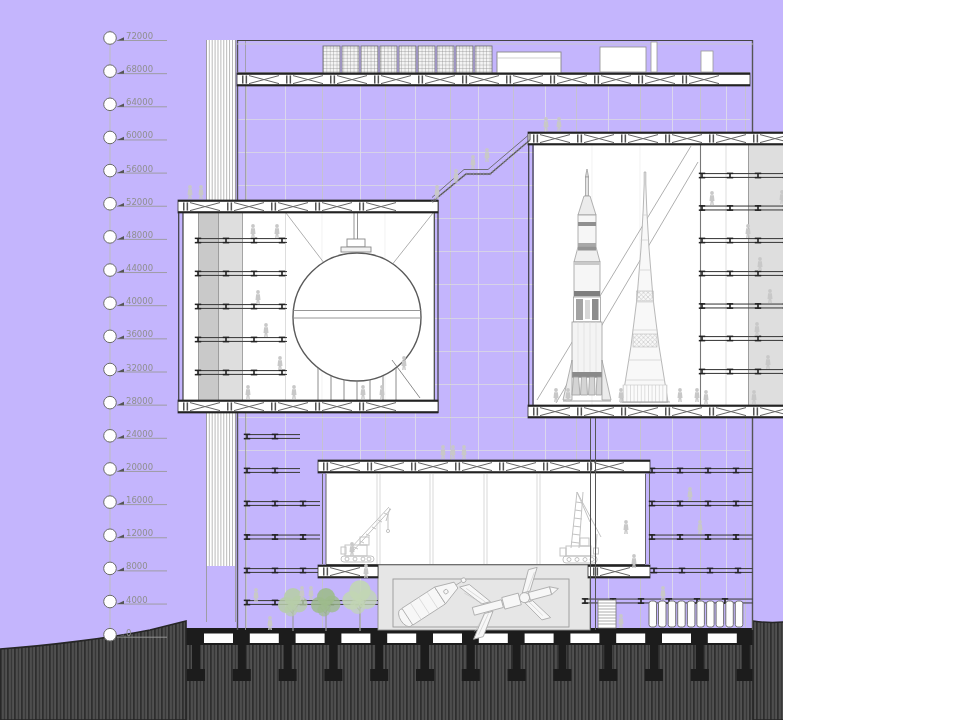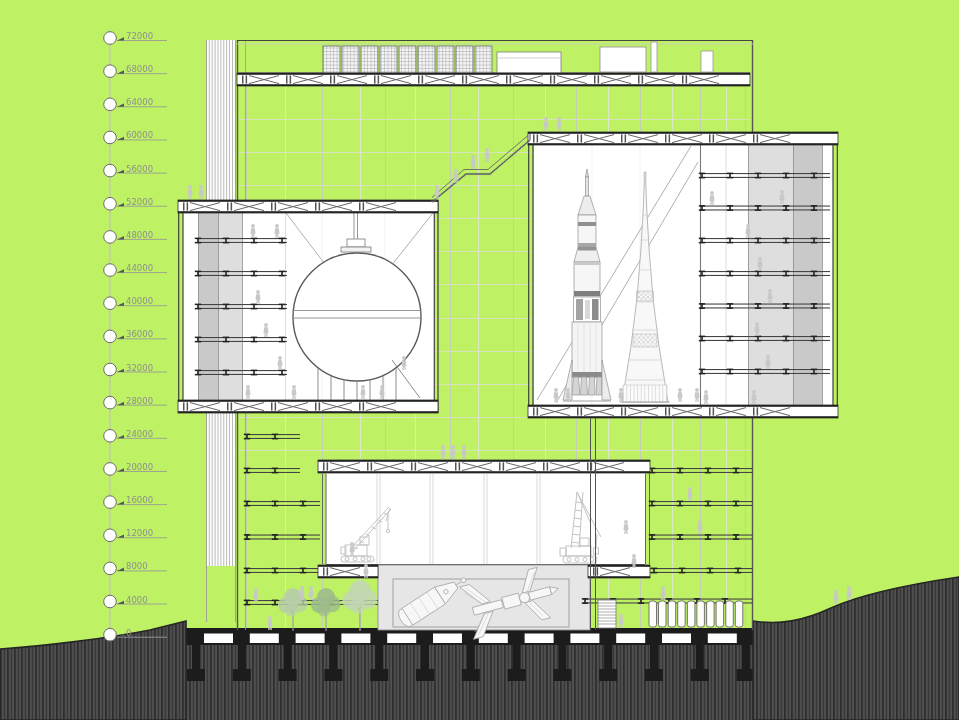--- a/index.html
+++ b/index.html
@@ -1,16 +1,16 @@
 <!DOCTYPE html>
 <html style="--label: #8f8f8f; --ink: #3a3a3a; --grid: #c9c9c9; --grid_light: #e4e4e4; --figure: #c8c8c8; --band_light: #dedede; --band_dark: #c9c9c9; --basin: #e6e6e6; --sketch: #c3c3c3; --terrain_base: #404040; --terrain_dark: #2f2f2f; --terrain_light: #5a5a5a; --foundation: #1c1c1c; --tree_soft: #b7cda8; --tree_mid: #9dbb8c; --tree_light: #c2d6b4;"><head>
 <meta charset="utf-8">
 <style>
   html,body{margin:0;padding:0;background:#ffffff;}
-  .stage{position:relative;width:959px;height:720px;background:#bef264;overflow:hidden;}
+  .stage{position:relative;width:783px;height:720px;background:#c4b5fd;overflow:hidden;}
   svg{display:block;}
   .lbl{font-family:"DejaVu Sans",sans-serif;font-size:8.5px;fill:var(--label,#8f8f8f);}
   .figure{fill:var(--figure,#c8c8c8);}
   .t1{color:var(--tree_soft,#b7cda8);} .t2{color:var(--tree_mid,#9dbb8c);} .t3{color:var(--tree_light,#c2d6b4);}
   .sketch{stroke:var(--sketch,#c3c3c3);fill:none;stroke-width:1;}
   .sat{stroke:#a8a8a8;stroke-width:0.8;fill:#f7f7f7;}
 </style>
 </head>
 <body>
 

